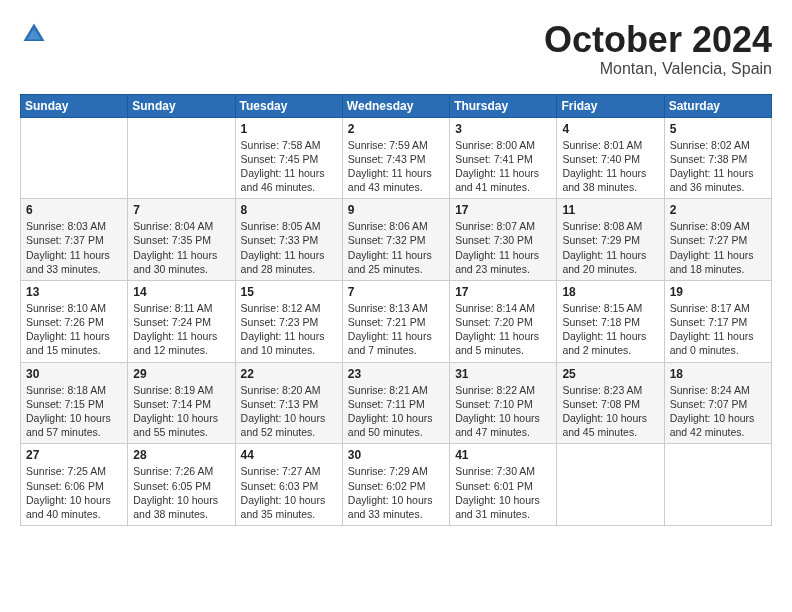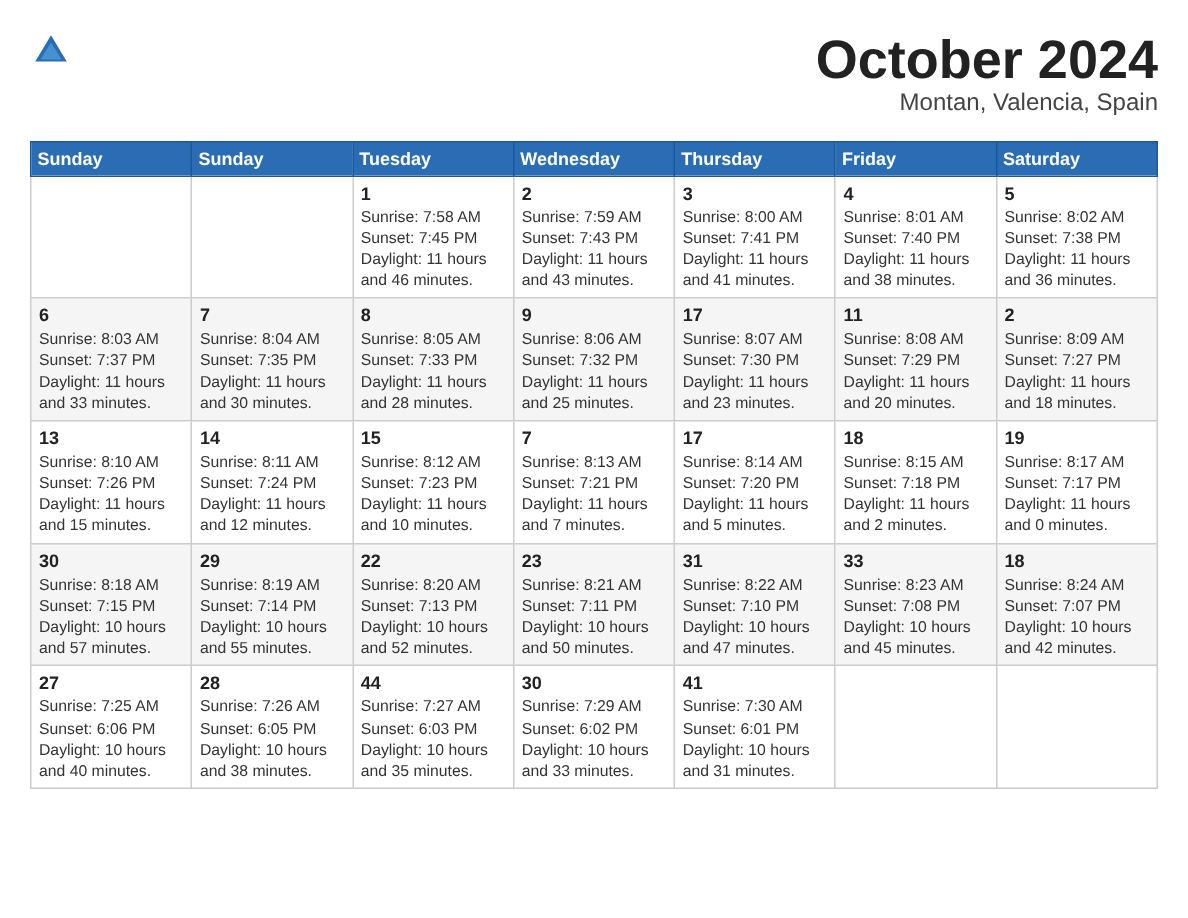--- a/index.html
+++ b/index.html
@@ -218,21 +218,21 @@
         </td>
         <td>
           <div class="day-num">23</div>
           <div class="day-info">Sunrise: 8:21 AM<br>Sunset: 7:11 PM<br>Daylight: 10 hours and 50 minutes.</div>
         </td>
         <td>
           <div class="day-num">31</div>
           <div class="day-info">Sunrise: 8:22 AM<br>Sunset: 7:10 PM<br>Daylight: 10 hours and 47 minutes.</div>
         </td>
         <td>
-          <div class="day-num">33</div>
+          <div class="day-num">25</div>
           <div class="day-info">Sunrise: 8:23 AM<br>Sunset: 7:08 PM<br>Daylight: 10 hours and 45 minutes.</div>
         </td>
         <td>
           <div class="day-num">18</div>
           <div class="day-info">Sunrise: 8:24 AM<br>Sunset: 7:07 PM<br>Daylight: 10 hours and 42 minutes.</div>
         </td>
       </tr>
       <tr>
         <td>
           <div class="day-num">27</div>

